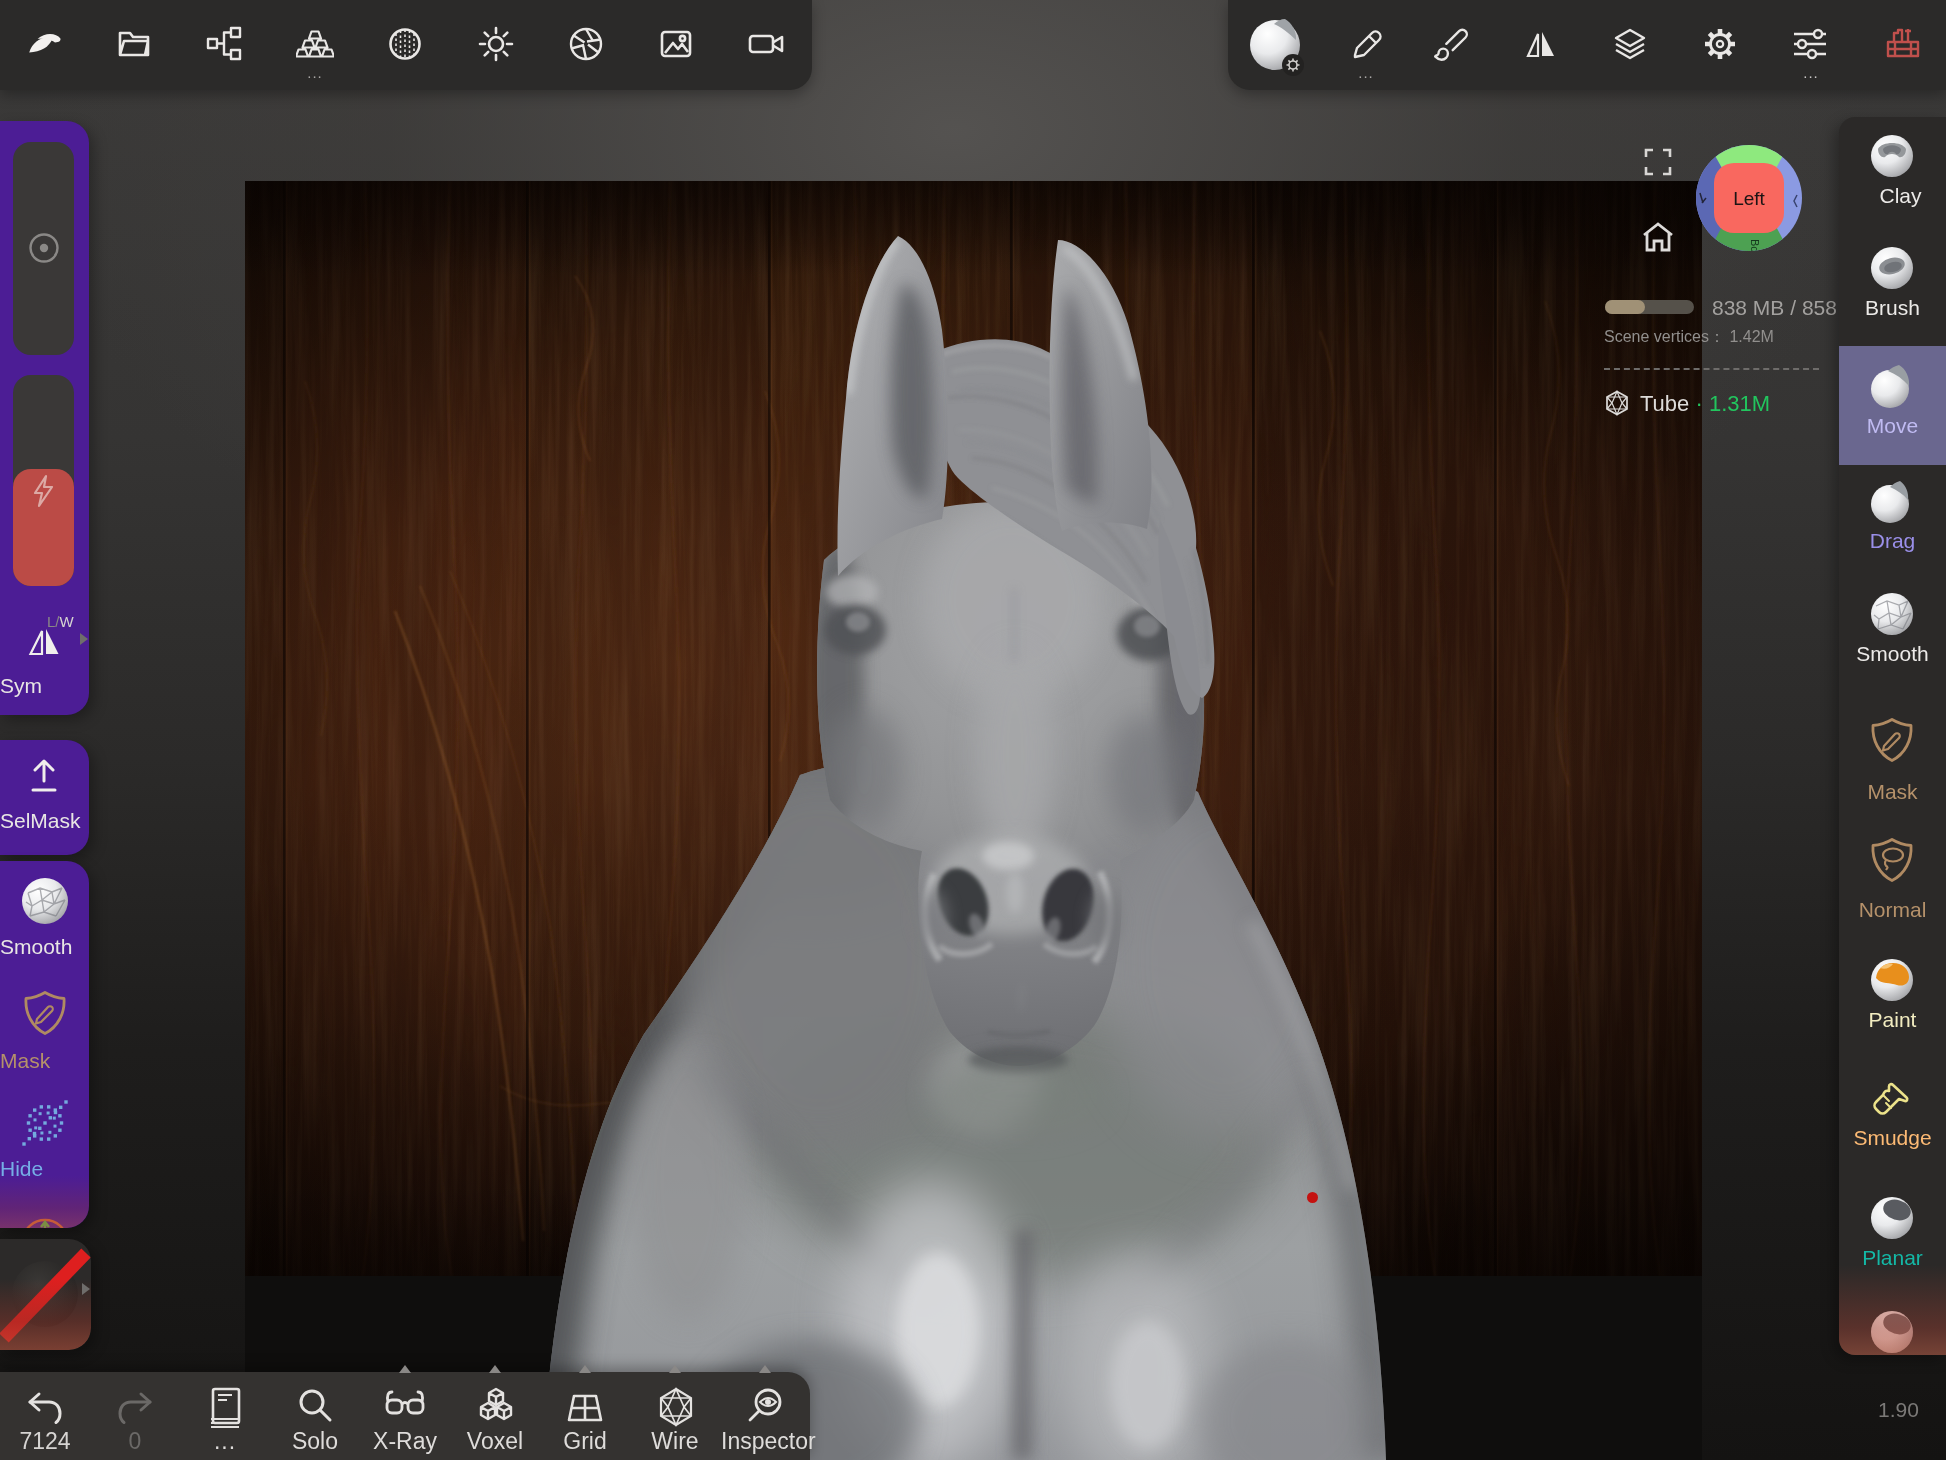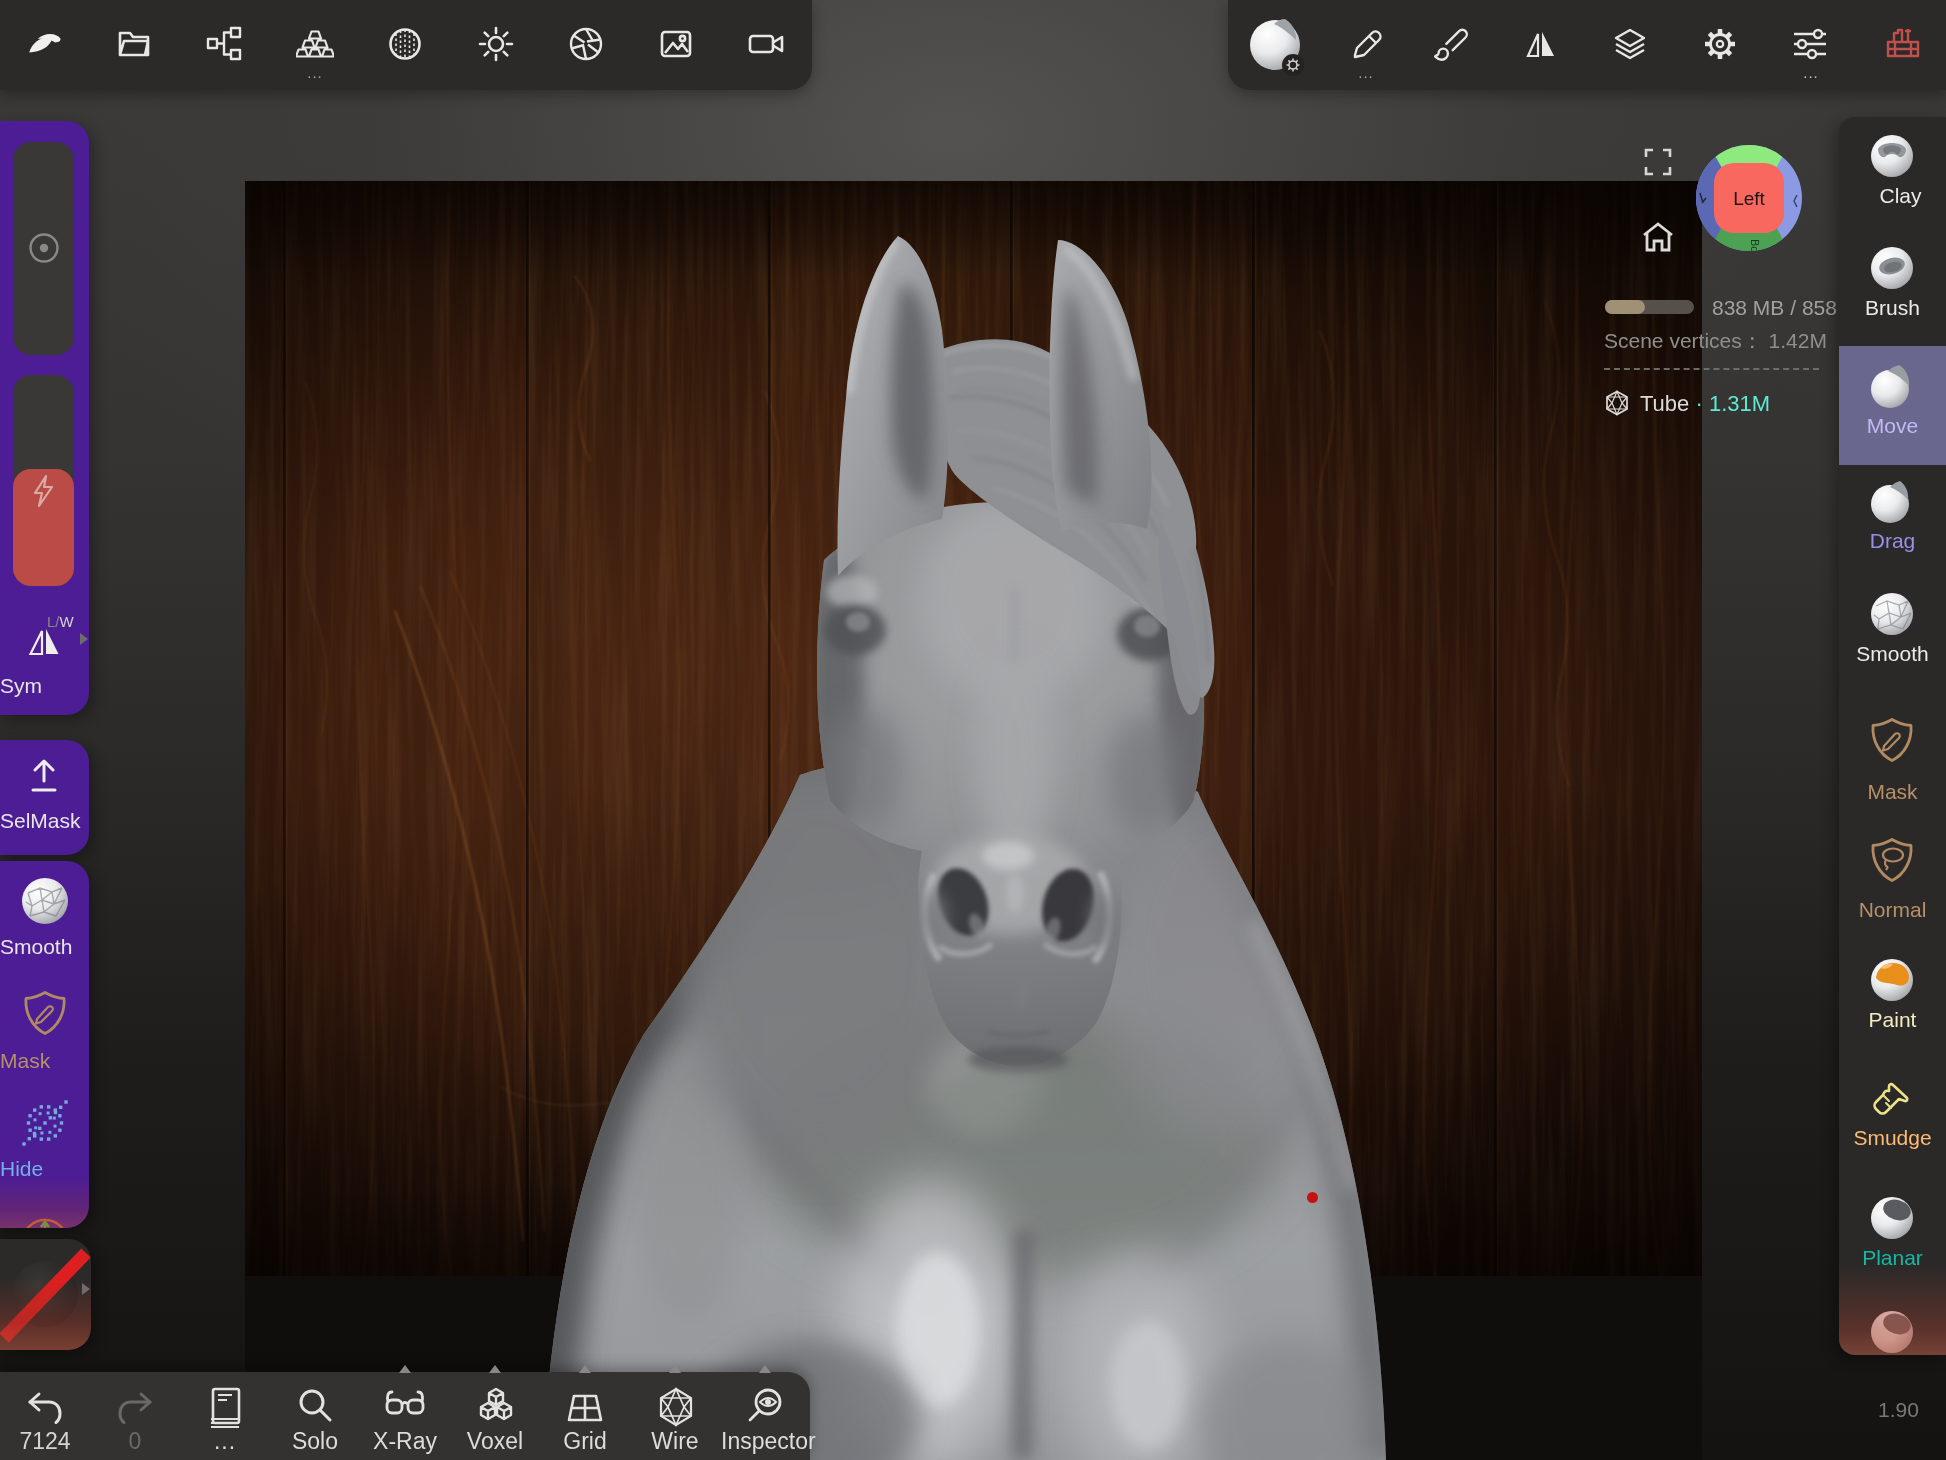--- a/index.html
+++ b/index.html
@@ -275,27 +275,27 @@
 <path d="M103,52 l-3,6 3,6" stroke="#3a4470" stroke-width="1.5" fill="none"></path>
 </g>
     </svg>
 <svg class="abs" style="left:1641px;top:221px" width="34" height="32" viewBox="0 0 34 32" fill="none" stroke="#dddbd9" stroke-width="2.8">
 <path d="M3,14 L17,3 L31,14"></path>
       <path d="M6,12 V29 H13 V20 H21 V29 H28 V12"></path>
     </svg>
 <div class="abs" style="left:1605px;top:300px;width:89px;height:14px;border-radius:7px;background:#55514a"></div>
 <div class="abs" style="left:1605px;top:300px;width:40px;height:14px;border-radius:7px;background:#a09176"></div>
 <div class="abs" style="left:1712px;top:296px;font-size:21px;color:#a3a19f">838 MB / 858 MB</div>
-<div class="abs" style="left:1604px;top:327px;font-size:21px;color:#918f8d">Scene vertices： 1.42M</div>
+<div class="abs" style="left:1604px;top:327px;font-size:16px;color:#918f8d">Scene vertices： 1.42M</div>
 <div class="abs" style="left:1604px;top:368px;width:215px;border-top:2px dashed #6e6c6a"></div>
 <svg class="abs" style="left:1604px;top:390px" width="26" height="26" viewBox="0 0 26 26" fill="none" stroke="#dddbd9" stroke-width="1.7">
 <path d="M13,1.5 L23,7 V19 L13,24.5 L3,19 V7 Z"></path>
       <path d="M13,1.5 L8,13 L13,24.5 L18,13 Z M3,7 L8,13 L3,19 M23,7 L18,13 L23,19 M3,7 H23 M3,19 H23" stroke-width="1.2"></path>
     </svg>
-<div class="abs" style="left:1640px;top:391px;font-size:22px;color:#dddbd9">Tube <span style="color:#5eead4">· 1.31M</span></div>
+<div class="abs" style="left:1640px;top:391px;font-size:22px;color:#dddbd9">Tube <span style="color:#22c55e">· 1.31M</span></div>
 <div class="abs" style="left:1307px;top:1192px;width:11px;height:11px;border-radius:50%;background:#c41210"></div>
 <div class="abs" style="left:1878px;top:1398px;font-size:21px;color:#7b7977">1.90</div>
 <svg width="0" height="0" style="position:absolute">
       <defs>
 <radialGradient id="sphW" cx=".35" cy=".28" r=".95">
 <stop offset="0" stop-color="#ffffff"></stop>
           <stop offset=".42" stop-color="#e9eaec"></stop>
 <stop offset=".72" stop-color="#b4b5b8"></stop>
           <stop offset="1" stop-color="#7e7f84"></stop>
         </radialGradient>

